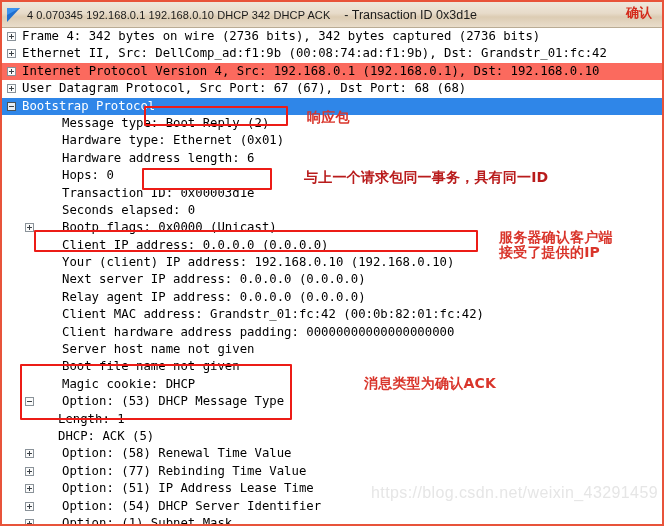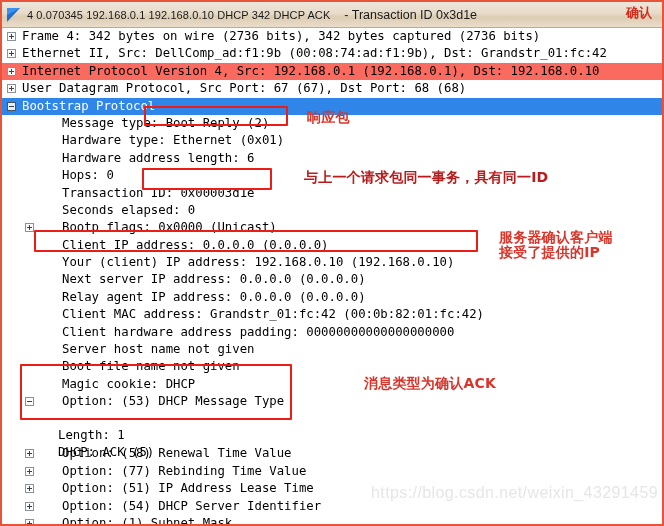--- a/index.html
+++ b/index.html
@@ -110,21 +110,21 @@
     width: 1px;
     height: 5px;
     background: #3c4248;
   }
   .row .label {
     display: inline-block;
     padding-left: 20px;
   }
   .row.lvl1 .label { padding-left: 20px; }
   .row.lvl2 .label { padding-left: 60px; }
-  .row.lvl3 .label { padding-left: 56px; margin-top: 16px; }
+  .row.lvl3 .label { padding-left: 56px; }
   .row.lvl2 .twisty { left: 23px; }
 
   .row.highlight-error {
     background: #fb6a5e;
   }
   .row.highlight-error .label { color: #000; }
   .row.highlight-select {
     background: #2f86e8;
   }
   .row.highlight-select .label { color: #ffffff; }

